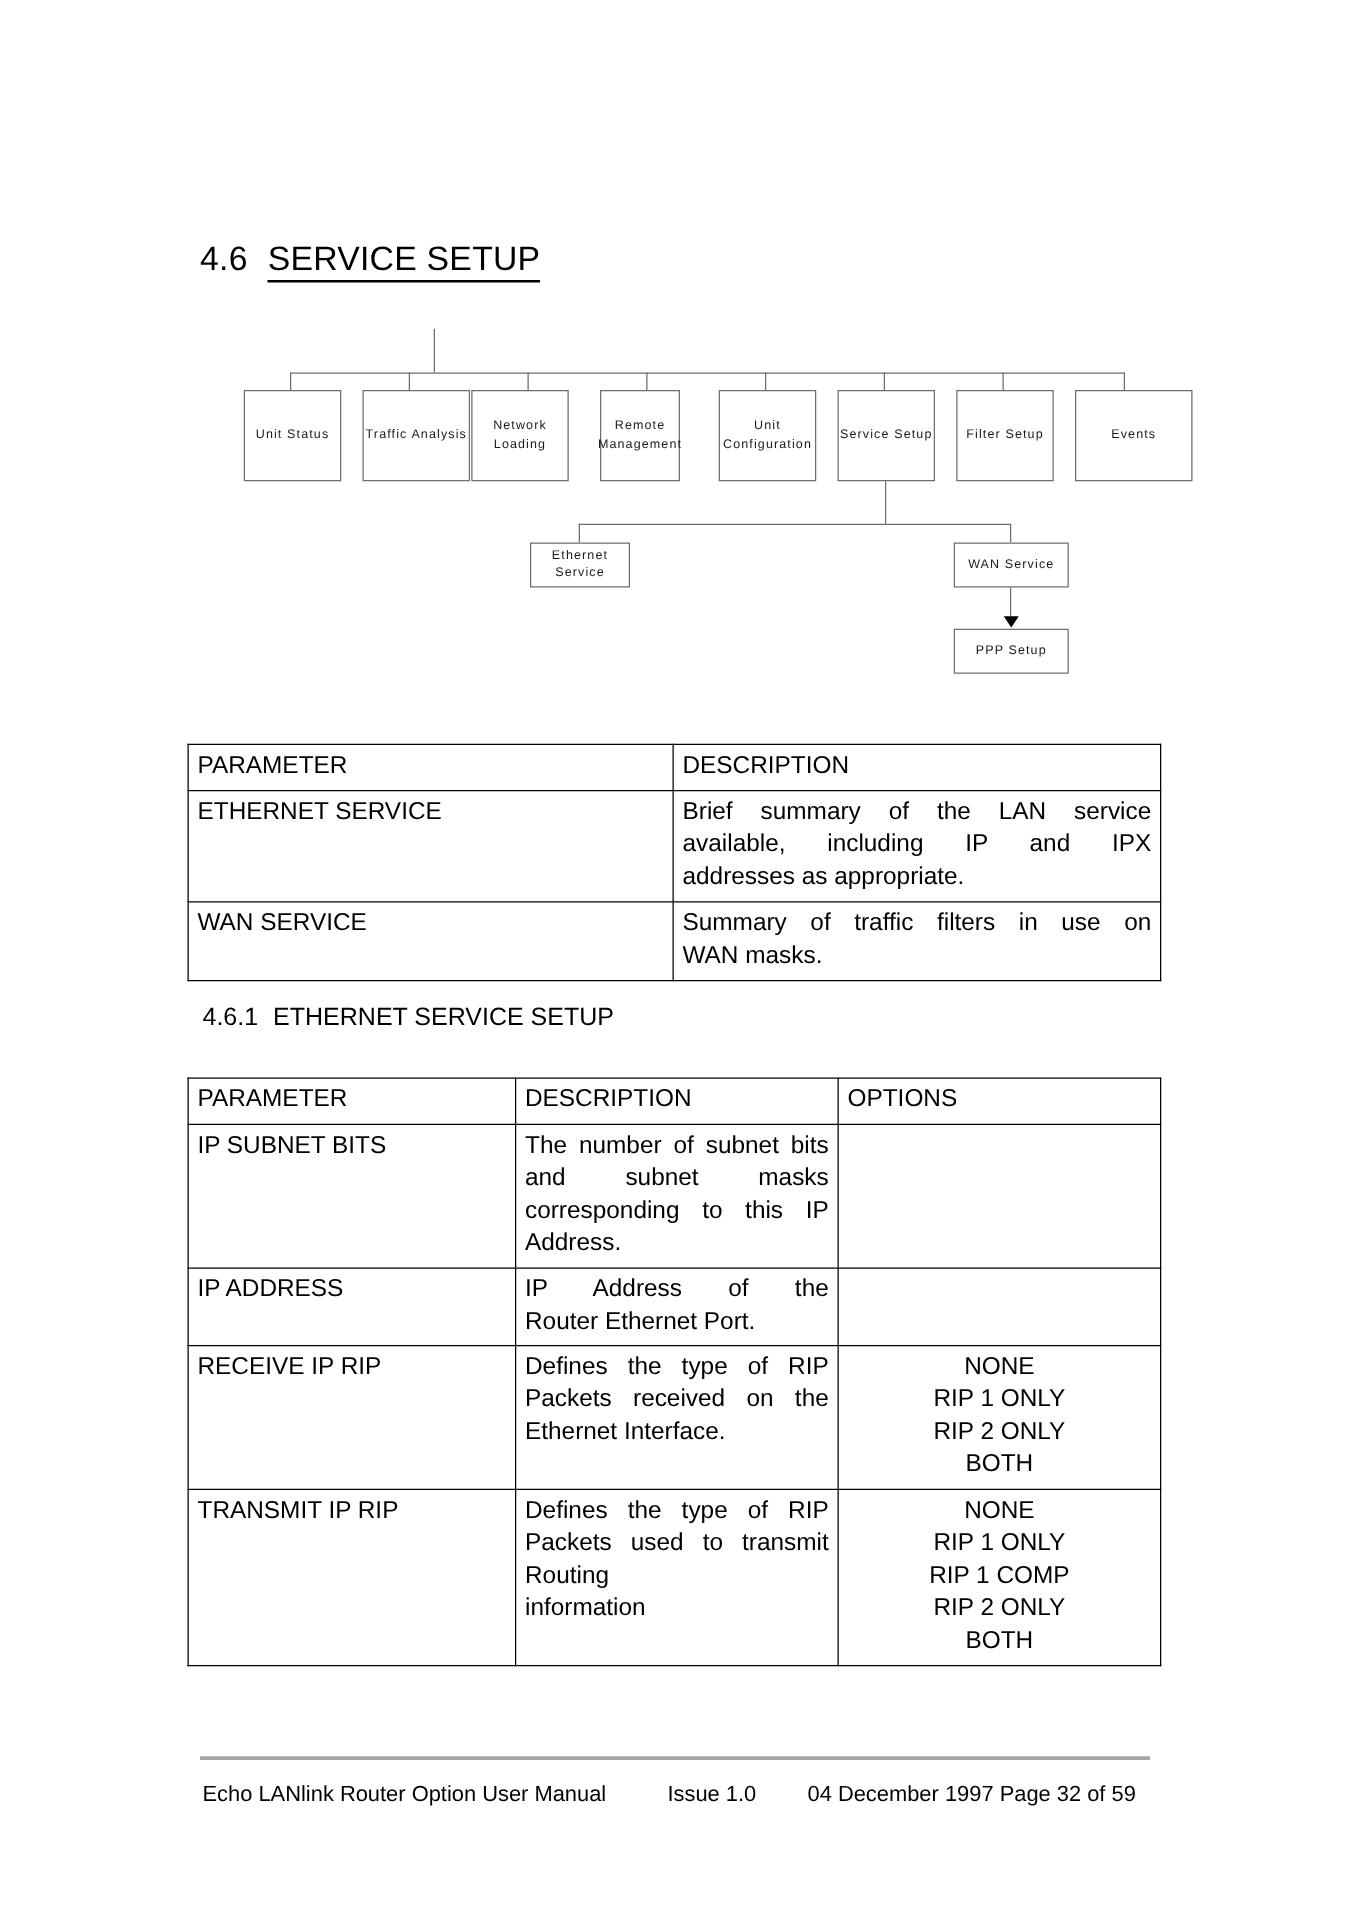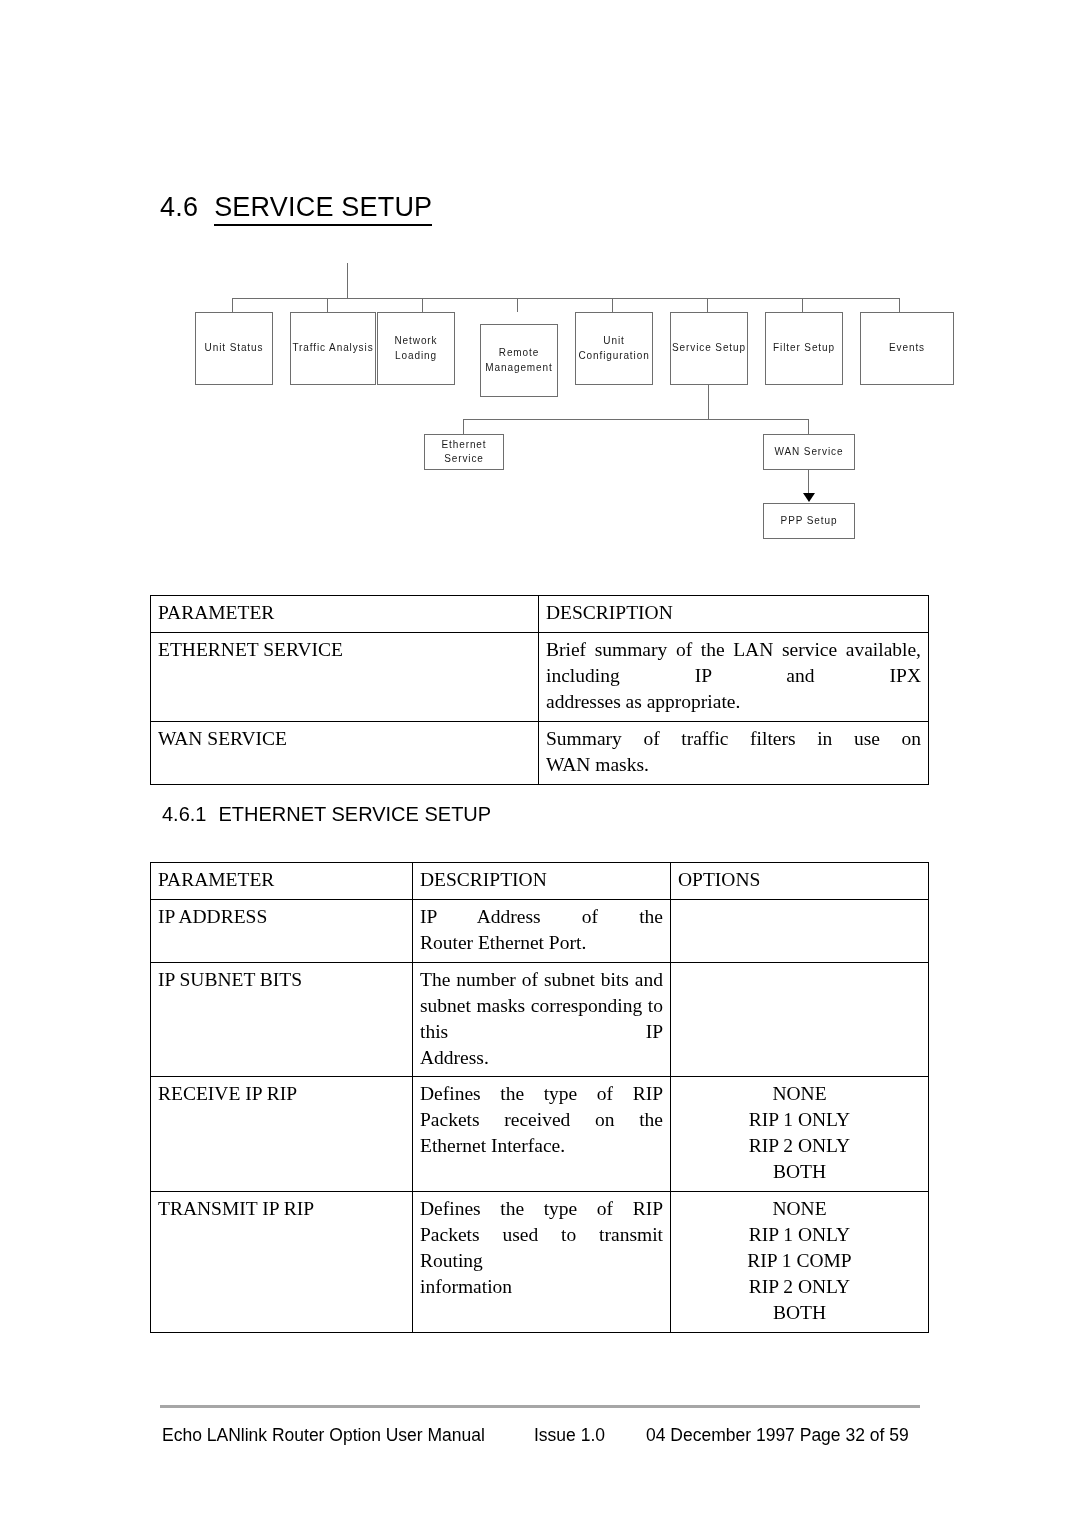--- a/index.html
+++ b/index.html
@@ -86,21 +86,20 @@
     position: absolute;
     border-collapse: collapse;
     table-layout: fixed;
     font-size: 19.5px;
     line-height: 1.33;
   }
   .doc-table td {
     border: 1.6px solid #000;
     vertical-align: top;
     padding: 4px 7px 6px 7px;
-    font-family: Liberation Serif, serif;
   }
   .doc-table td.just {
     text-align: justify;
     text-align-last: justify;
   }
   .doc-table td.just > span.lastline {
     display: block;
     text-align: left;
     text-align-last: left;
   }
@@ -160,21 +159,21 @@
 
   <div class="dbox" style="left:45px;  top:62px; width:78px; height:73px;">
       <span>Unit Status</span>
     </div>
   <div class="dbox" style="left:140px; top:62px; width:86px; height:73px;">
       <span>Traffic Analysis</span>
     </div>
   <div class="dbox" style="left:227px; top:62px; width:78px; height:73px;">
       <span>Network Loading</span>
     </div>
-  <div class="dbox" style="left:330px; top:62px; width:78px; height:73px;margin-top:12px;">
+  <div class="dbox" style="left:330px; top:62px; width:64px; height:73px;">
       <span>Remote Management</span>
     </div>
   <div class="dbox" style="left:425px; top:62px; width:78px; height:73px;">
       <span>Unit Configuration</span>
     </div>
   <div class="dbox" style="left:520px; top:62px; width:78px; height:73px;">
       <span>Service Setup</span>
     </div>
   <div class="dbox" style="left:615px; top:62px; width:78px; height:73px;">
       <span>Filter Setup</span>
@@ -235,28 +234,28 @@
     </colgroup>
   <tbody>
     <tr>
       <td>PARAMETER</td>
       <td>DESCRIPTION</td>
       <td>OPTIONS</td>
     </tr>
 
 
     <tr>
+      <td>IP SUBNET BITS</td>
+      <td class="just"><span>The number of subnet bits and subnet masks corresponding to this IP</span> <span class="lastline">Address.</span></td>
+      <td></td>
+    </tr>
+
+    <tr>
       <td>IP ADDRESS</td>
       <td class="just"><span>IP Address of the</span> <span class="lastline">Router Ethernet Port.</span></td>
-      <td></td>
-    </tr>
-
-    <tr>
-      <td>IP SUBNET BITS</td>
-      <td class="just"><span>The number of subnet bits and subnet masks corresponding to this IP</span> <span class="lastline">Address.</span></td>
       <td></td>
     </tr>
 
     <tr>
       <td>RECEIVE IP RIP</td>
       <td class="just"><span>Defines the type of RIP Packets received on the</span> <span class="lastline">Ethernet Interface.</span></td>
       <td>
         <span class="opt-line">NONE</span>
         <span class="opt-line">RIP 1 ONLY</span>
         <span class="opt-line">RIP 2 ONLY</span>

